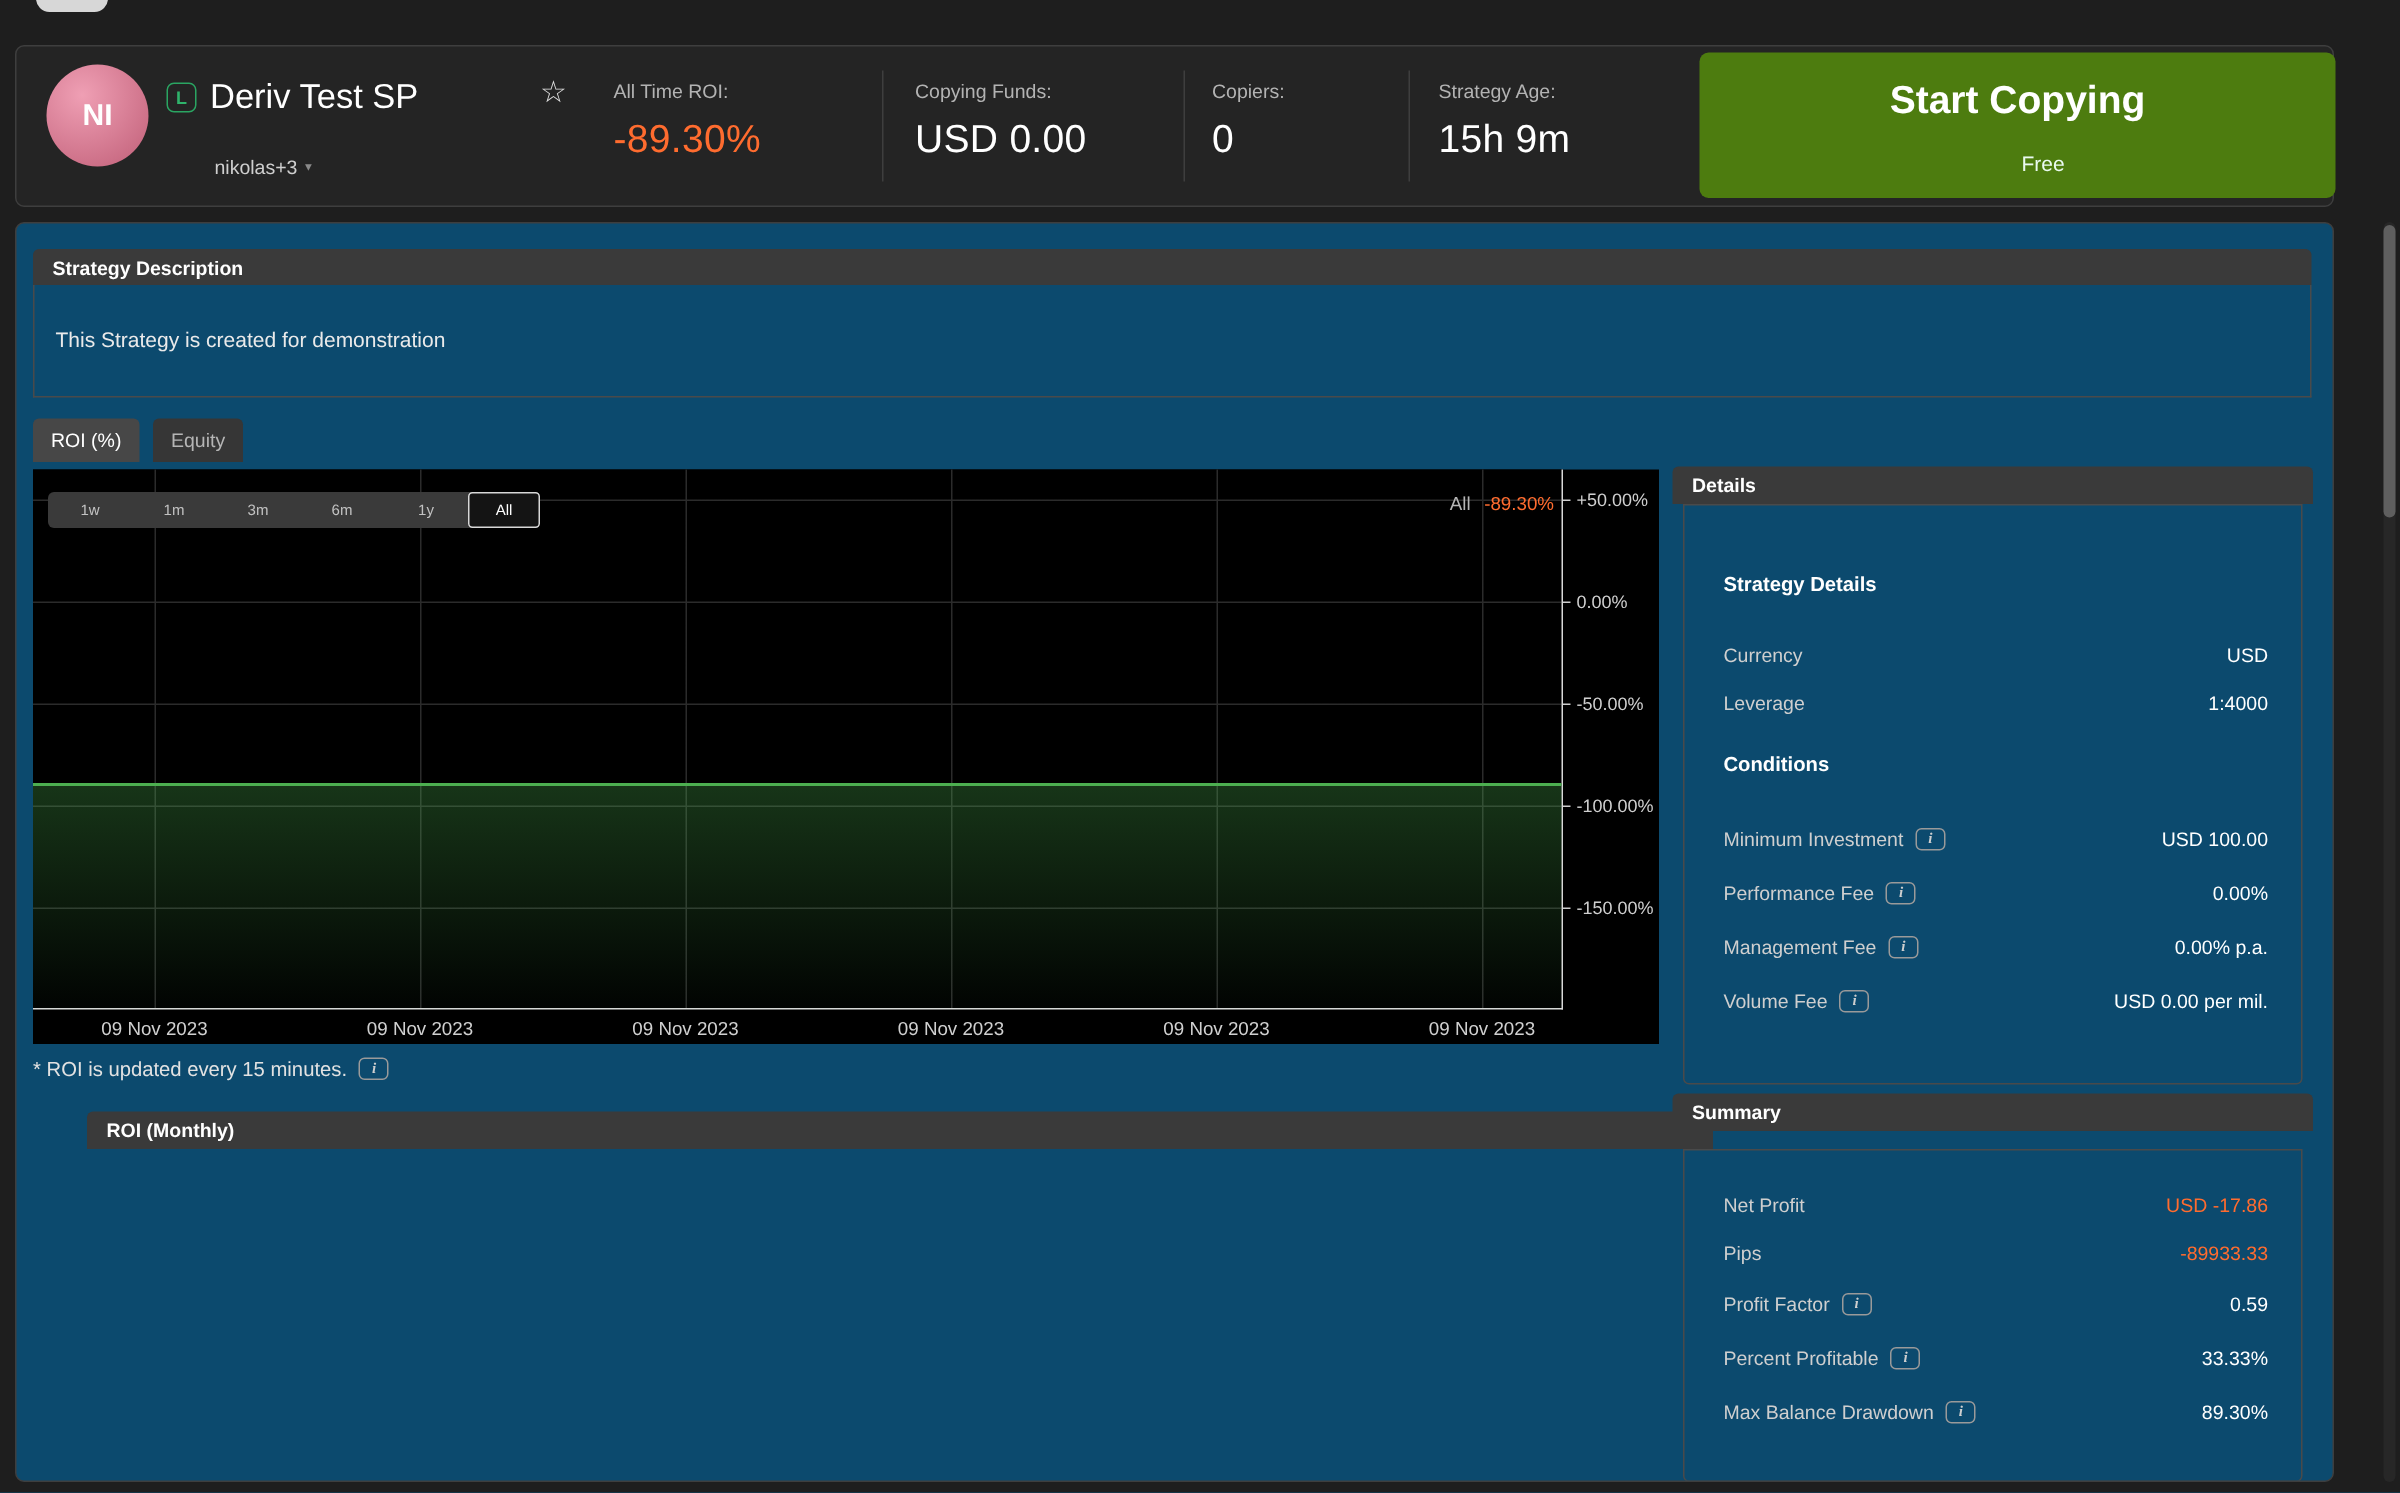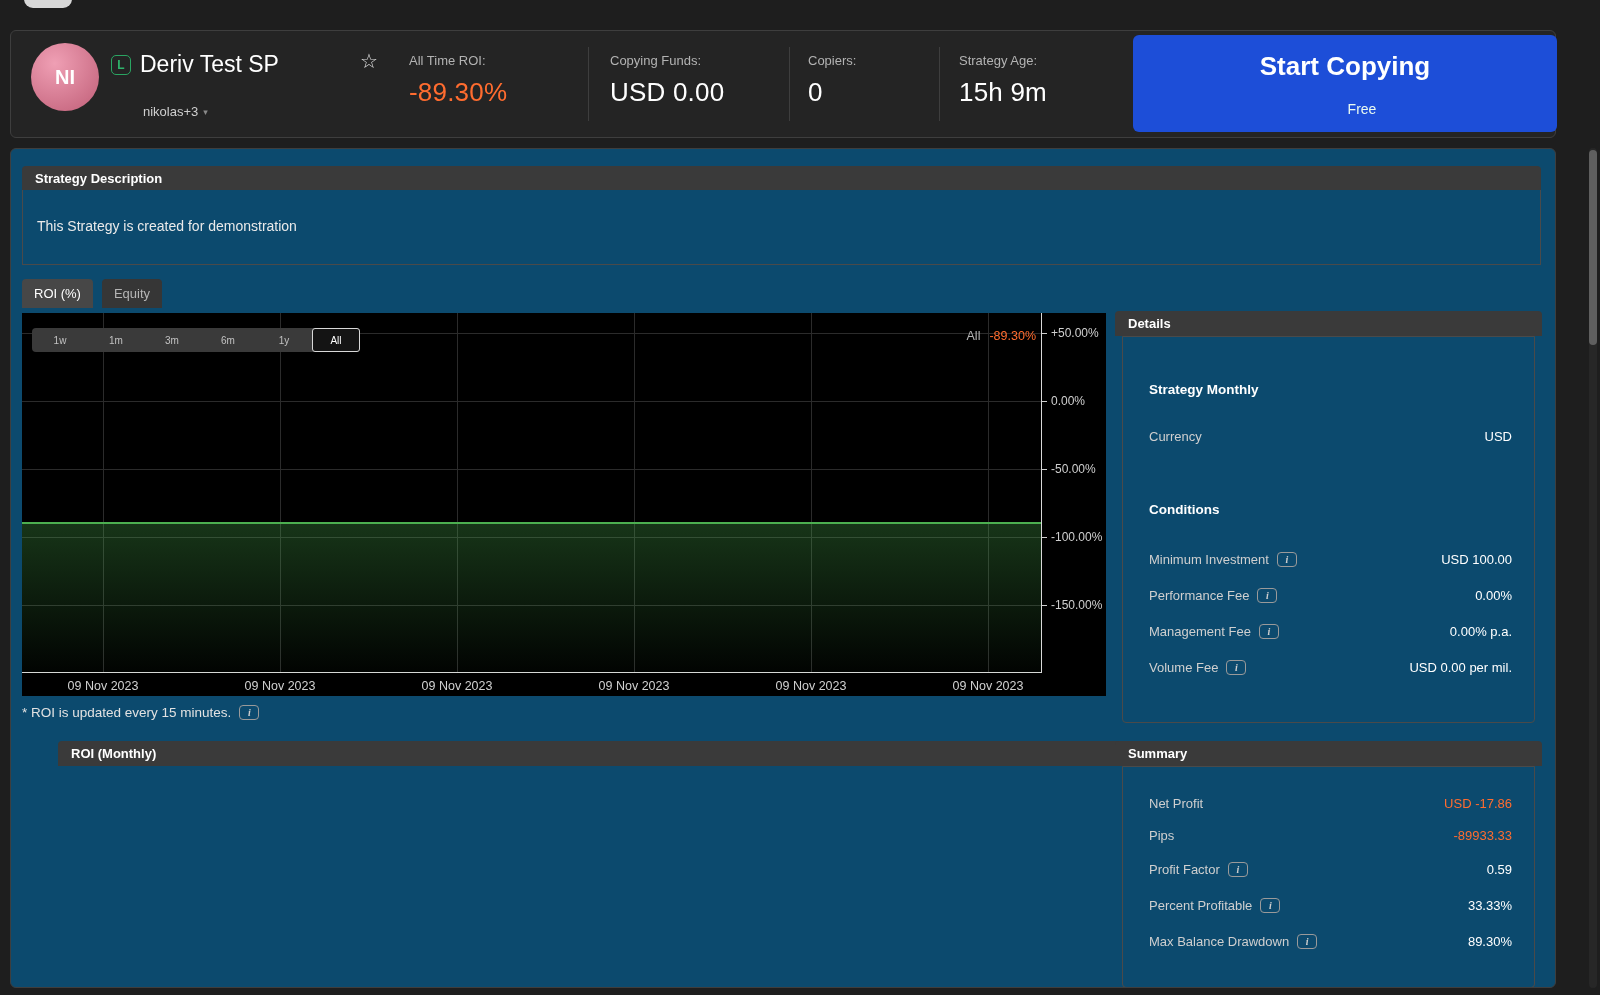--- a/index.html
+++ b/index.html
@@ -28,21 +28,21 @@
   .star { position:absolute; left:349px; top:18px; font-size:20px; color:#dedede; cursor:pointer; }
   .owner { position:absolute; left:132px; top:73px; font-size:13px; color:#cfcfcf;
     display:flex; align-items:center; gap:5px; cursor:pointer; }
   .owner .caret { font-size:9px; color:#8a8a8a; }
   .vdiv { position:absolute; top:16px; width:1px; height:74px; background:#3e3e3e; }
   .stat { position:absolute; top:22px; }
   .stat-label { font-size:13px; color:#b3b3b3; }
   .stat-value { margin-top:9px; font-size:26px; color:#fff; letter-spacing:.2px; }
   .neg { color:#ff6c2f !important; }
   .cta { position:absolute; left:1122px; top:4px; width:424px; height:97px;
-    background:#1d4ed8; border:none; border-radius:6px; cursor:pointer;
+    background:#4d7c0f; border:none; border-radius:6px; cursor:pointer;
     display:flex; flex-direction:column; align-items:center; justify-content:center;
     font-family:inherit;gap:16px; }
   .cta-label { font-size:26px; font-weight:bold; color:#fff; }
   .cta-sub { font-size:14px; color:#eafaf0; margin-top:3px;padding-left:34px; }
 
   
   .main-panel { position:absolute; left:10px; top:148px; width:1546px; height:840px;
     background:#0c4a6e; border:1px solid #3e3e3e; border-radius:6px; overflow:hidden; }
   .section-bar { position:absolute; height:25px; background:#3a3a3a; border-radius:4px 4px 0 0;
     display:flex; align-items:center; padding-left:13px;
@@ -108,21 +108,21 @@
     border:1px solid #454545; border-top:none; }
   .year-btn { position:absolute; left:15px; top:14px; width:62px; height:27px;
     background:#414141; border:none; border-radius:4px; cursor:pointer;
     font-family:inherit; font-size:13px; color:#ececec; }
 
   
   .right-col { position:absolute; left:1104px; top:0; width:427px; height:840px; }
   .details-bar { left:0; top:162px; width:427px; }
   .card { position:absolute; border:1px solid #4a4a4a; border-radius:0 0 4px 4px; }
   .details-card { left:7px; top:187px; width:413px; height:387px; }
-  .summary-bar { left:0; top:592px; width:427px; }
+  .summary-bar { left:0; top:580px; width:427px; }
   .summary-card { left:7px; top:617px; width:413px; height:222px; }
   .card-subtitle { position:absolute; left:26px; font-size:13.5px; font-weight:bold; color:#fff; }
   .krow { position:absolute; left:0; width:100%; height:22px;
     padding:0 22px 0 26px; display:flex; justify-content:space-between; align-items:center; }
   .klabel-wrap { display:flex; align-items:center; gap:8px; }
   .klabel { font-size:13px; color:#cfcfcf; }
   .kvalue { font-size:13px; color:#fff; }
 
   
   .scroll-track { position:absolute; left:1589px; top:148px; width:8px; height:840px;
@@ -226,25 +226,29 @@
     <span>* ROI is updated every 15 minutes.</span>
     <span class="info">i</span>
   </div>
 
   <div class="section-bar monthly-bar">ROI (Monthly)</div>
 
   <div class="right-col">
 
     <div class="section-bar details-bar">Details</div>
     <div class="card details-card">
-      <div class="card-subtitle" style="top:45px">Strategy Monthly</div>
+      <div class="card-subtitle" style="top:45px">Strategy Details</div>
 
       <div class="krow" style="top:88px">
         <span class="klabel">Currency</span>
         <span class="kvalue">USD</span>
+      </div>
+      <div class="krow" style="top:120px">
+        <span class="klabel">Leverage</span>
+        <span class="kvalue">1:4000</span>
       </div>
 
       <div class="card-subtitle" style="top:165px">Conditions</div>
 
       <div class="krow" style="top:211px">
         <span class="klabel-wrap">
           <span class="klabel">Minimum Investment</span>
           <span class="info">i</span>
         </span>
         <span class="kvalue">USD 100.00</span>

